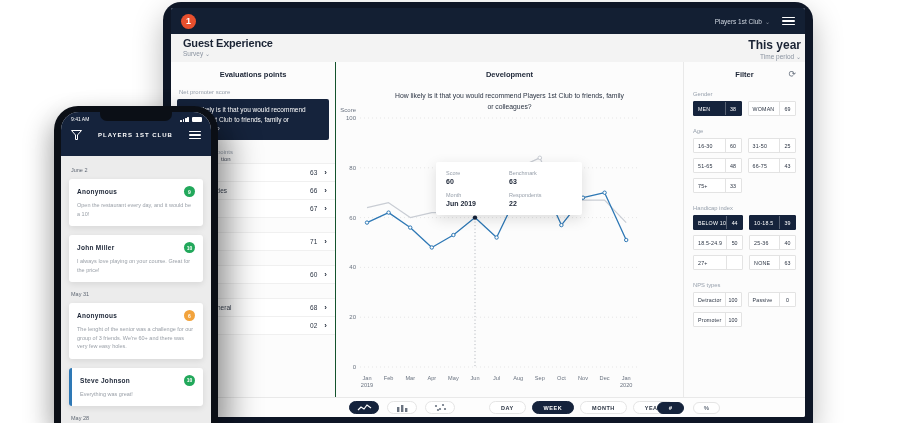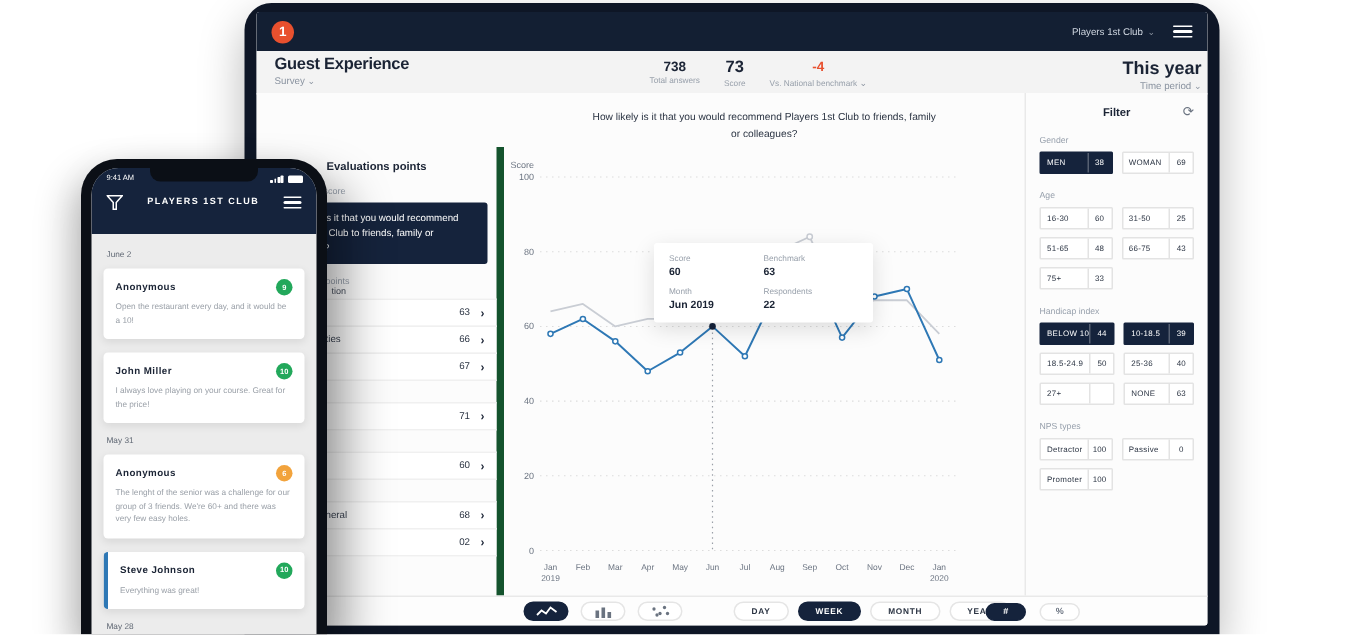--- a/index.html
+++ b/index.html
@@ -28,21 +28,21 @@
   .stat .v{font-size:9px;font-weight:bold;color:#1b2435;}
   .stat.big .v{font-size:11px;}
   .stat.neg .v{color:#e8502e;}
   .stat .l{font-size:5.5px;color:#98a0ab;margin-top:2px;white-space:nowrap;}
   .h-right{position:absolute;right:4px;top:4px;text-align:right;}
   .h-right .v{font-size:12px;font-weight:bold;color:#1b2435;}
   .h-right .l{font-size:6.5px;color:#8a93a0;margin-top:1px;}
   .caret{font-size:6px;color:#8a93a0;}
   
   .bod{position:absolute;top:54px;left:0;right:0;bottom:19px;display:flex;background:#fcfcfc;}
-  .col-left{width:165px;border-right:5px solid #14532d;box-sizing:border-box;margin-top:36px;}
+  .col-left{width:165px;border-right:1px solid #14532d;box-sizing:border-box;}
   .col-mid{flex:1;position:relative;}
   .col-right{width:122px;border-left:1px solid #e9e9e9;box-sizing:border-box;position:relative;}
   .panel-title{text-align:center;font-size:7.5px;font-weight:bold;color:#1b2435;padding-top:8px;}
   
   .nps-label{margin:10px 0 4px 8px;font-size:6px;color:#97a0ac;}
   .question-card{margin:0 6px;background:#15233c;color:#fff;font-size:6.5px;line-height:1.5;
                  padding:6px 8px;border-radius:2px;}
   .points-label{margin:9px 0 1px 0;padding-left:46px;font-size:6px;color:#97a0ac;}
   .item-frag{padding-left:50px;font-size:6px;color:#4a5260;margin-bottom:2px;}
   .eval-row{height:17px;background:#fff;border-top:1px solid #f0f0f0;border-bottom:1px solid #f0f0f0;
@@ -136,34 +136,20 @@
       </div>
 
       <div class="header">
         <div class="h-left">
           <div class="h-title">Guest Experience</div>
           <div class="h-sub">
             <span>Survey</span>
             <span class="caret">⌄</span>
           </div>
         </div>
-        <div class="h-stats" id="stats">
-            <div class="stat">
-              <div class="v">738</div>
-              <div class="l">Total answers</div>
-            </div>
-            <div class="stat big">
-              <div class="v">73</div>
-              <div class="l">Score</div>
-            </div>
-            <div class="stat neg">
-              <div class="v">-4</div>
-              <div class="l">Vs. National benchmark <span class="caret">⌄</span></div>
-            </div>
-          </div>
         <div class="h-right">
           <div class="v">This year</div>
           <div class="l">
             <span>Time period</span>
             <span class="caret">⌄</span>
           </div>
         </div>
       </div>
 
       <div class="bod">
@@ -210,20 +196,21 @@
               </div>
               <div class="eval-row">
                 <span class="lab"></span>
                 <span class="score">02</span>
                 <span class="chev">›</span>
               </div>
             </div>
         </div>
 
         <div class="col-mid">
+          <div class="dev-title">Development</div>
           <div class="dev-sub">How likely is it that you would recommend Players 1st Club to friends, family or colleagues?</div>
           <svg class="chart-svg" id="chartSvg" width="321" height="335">
               <line x1="24" y1="56" x2="302" y2="56" stroke="#dcdcdc" stroke-width="0.7" stroke-dasharray="1,3"></line>
               <text x="20" y="58" text-anchor="end" font-size="6" fill="#6a7380" font-family="Liberation Sans, sans-serif">100</text>
               <line x1="24" y1="105.80000000000001" x2="302" y2="105.80000000000001" stroke="#dcdcdc" stroke-width="0.7" stroke-dasharray="1,3"></line>
               <text x="20" y="107.80000000000001" text-anchor="end" font-size="6" fill="#6a7380" font-family="Liberation Sans, sans-serif">80</text>
               <line x1="24" y1="155.60000000000002" x2="302" y2="155.60000000000002" stroke="#dcdcdc" stroke-width="0.7" stroke-dasharray="1,3"></line>
               <text x="20" y="157.60000000000002" text-anchor="end" font-size="6" fill="#6a7380" font-family="Liberation Sans, sans-serif">60</text>
               <line x1="24" y1="205.4" x2="302" y2="205.4" stroke="#dcdcdc" stroke-width="0.7" stroke-dasharray="1,3"></line>
               <text x="20" y="207.4" text-anchor="end" font-size="6" fill="#6a7380" font-family="Liberation Sans, sans-serif">40</text>

